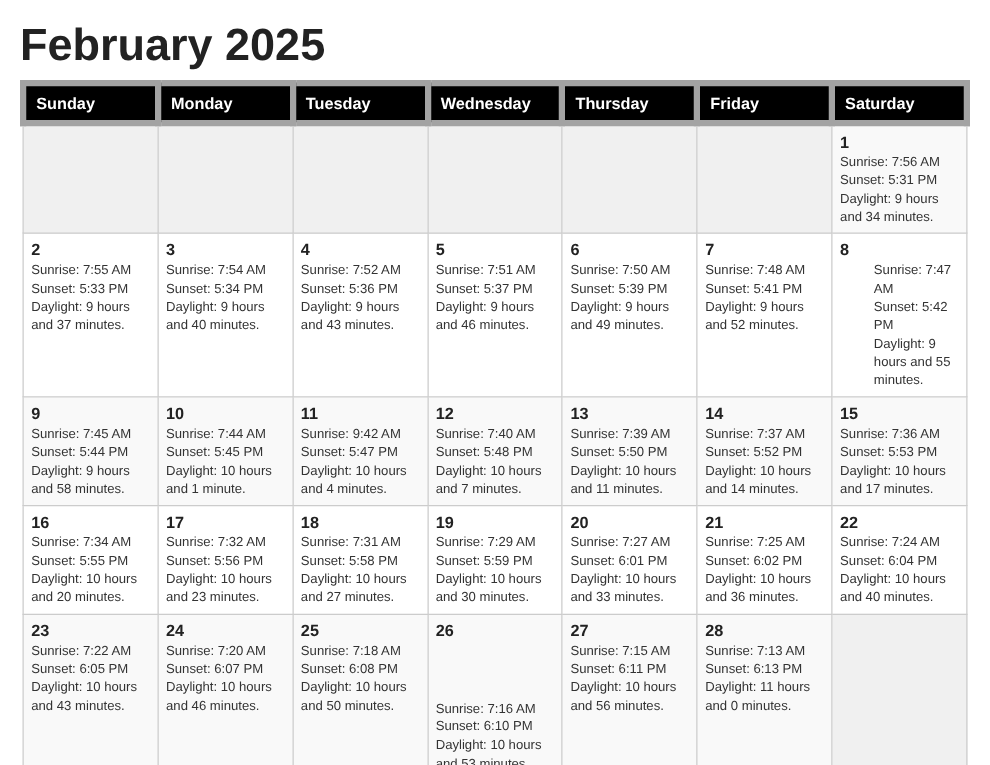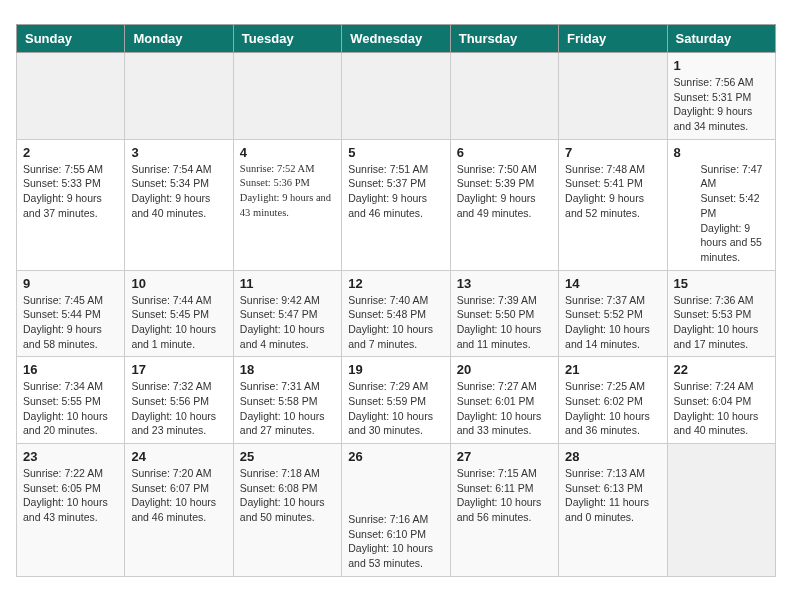--- a/index.html
+++ b/index.html
@@ -26,26 +26,26 @@
       width: 30px;
       height: 30px;
       margin-left: 2px;
     }
     .title-block { text-align: right; }
     .month-title { font-size: 36px; font-weight: bold; color: #222; line-height: 1.1; }
     .location { font-size: 16px; color: #444; }
 
     .calendar { width: 100%; border-collapse: collapse; }
     .calendar th {
-      background: #0f766e;
+      background: #000000;
       color: #fff;
       text-align: left;
       padding: 6px 8px;
       font-size: 13px;
-      border: 1px solid #a3a3a3;
+      border: 5px solid #a3a3a3;
     }
     .calendar td {
       vertical-align: top;
       border: 1px solid #ccc;
       padding: 5px 6px;
       width: 14.28%;
       min-height: 80px;
       font-size: 11px;
       color: #333;
       background: #fff;
@@ -64,20 +64,21 @@
       color: #333;
       line-height: 1.4;
     }
     .empty-cell { background: #f0f0f0 !important; }
   </style>
 </head>
 <body>
 
 <div class="header">
   <div class="title-block">
+    <div class="month-title">February 2025</div>
   </div>
 </div>
 
 <table class="calendar">
   <thead>
     <tr>
     <th>Sunday</th>
         <th>Monday</th>
         <th>Tuesday</th>
         <th>Wednesday</th>
@@ -109,21 +110,21 @@
 Daylight: 9 hours and 37 minutes.</div>
         </td>
         <td>
           <span class="day-num">3</span>
           <div class="day-info" style="white-space: pre-line;">Sunrise: 7:54 AM
 Sunset: 5:34 PM
 Daylight: 9 hours and 40 minutes.</div>
         </td>
         <td>
           <span class="day-num">4</span>
-          <div class="day-info" style="white-space: pre-line; font-family: Liberation Serif, serif;">Sunrise: 7:52 AM
+          <div class="day-info" style="white-space: pre-line;">Sunrise: 7:52 AM
 Sunset: 5:36 PM
 Daylight: 9 hours and 43 minutes.</div>
         </td>
         <td>
           <span class="day-num">5</span>
           <div class="day-info" style="white-space: pre-line;">Sunrise: 7:51 AM
 Sunset: 5:37 PM
 Daylight: 9 hours and 46 minutes.</div>
         </td>
         <td>

